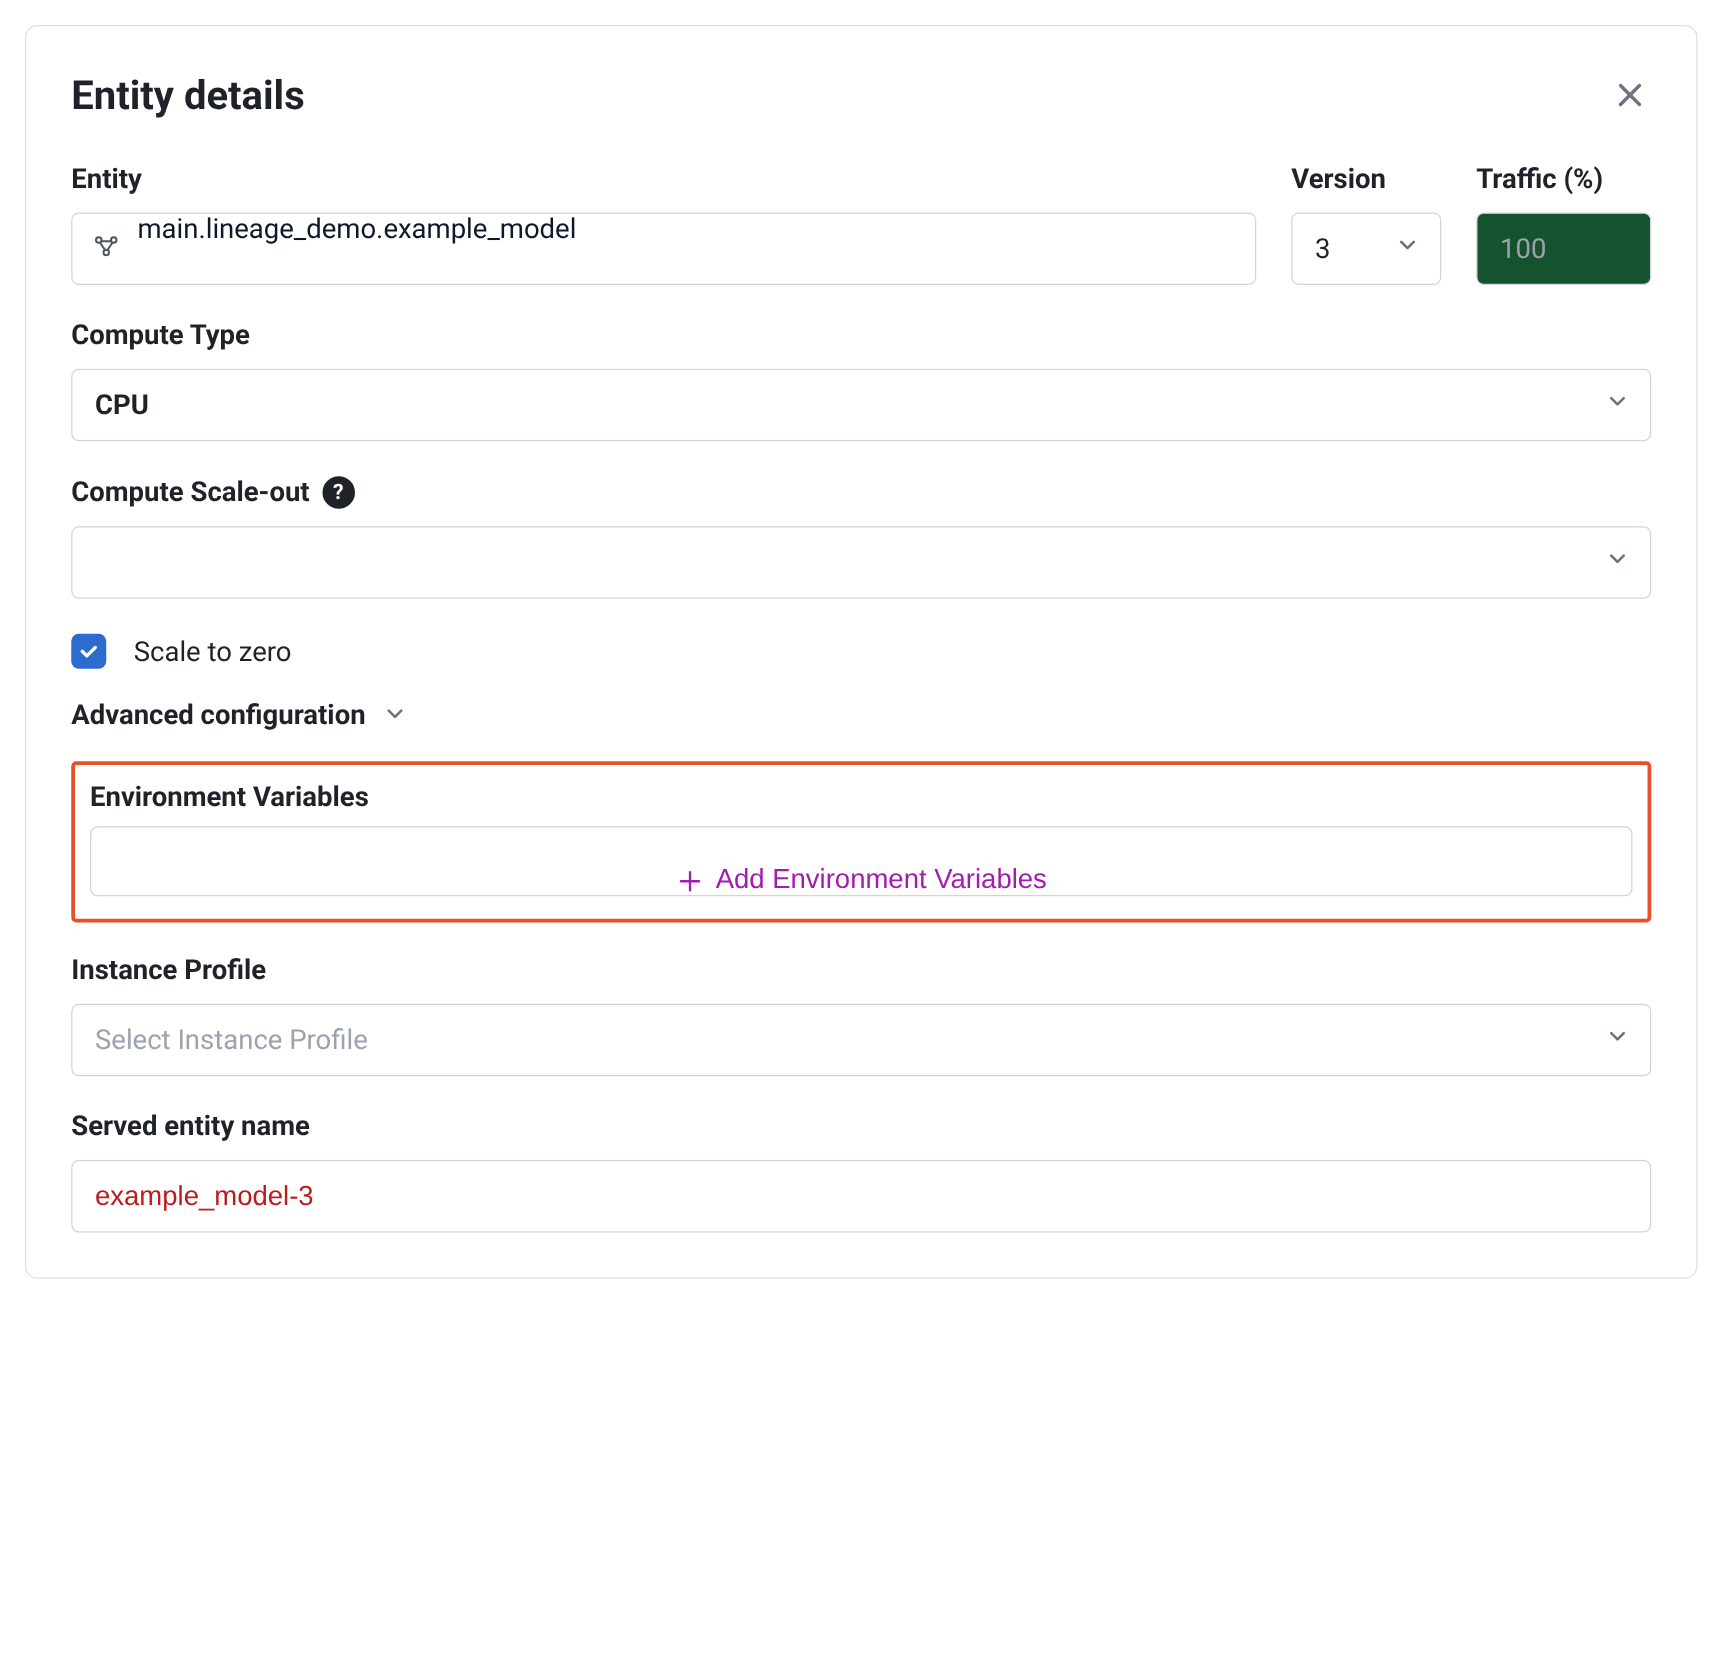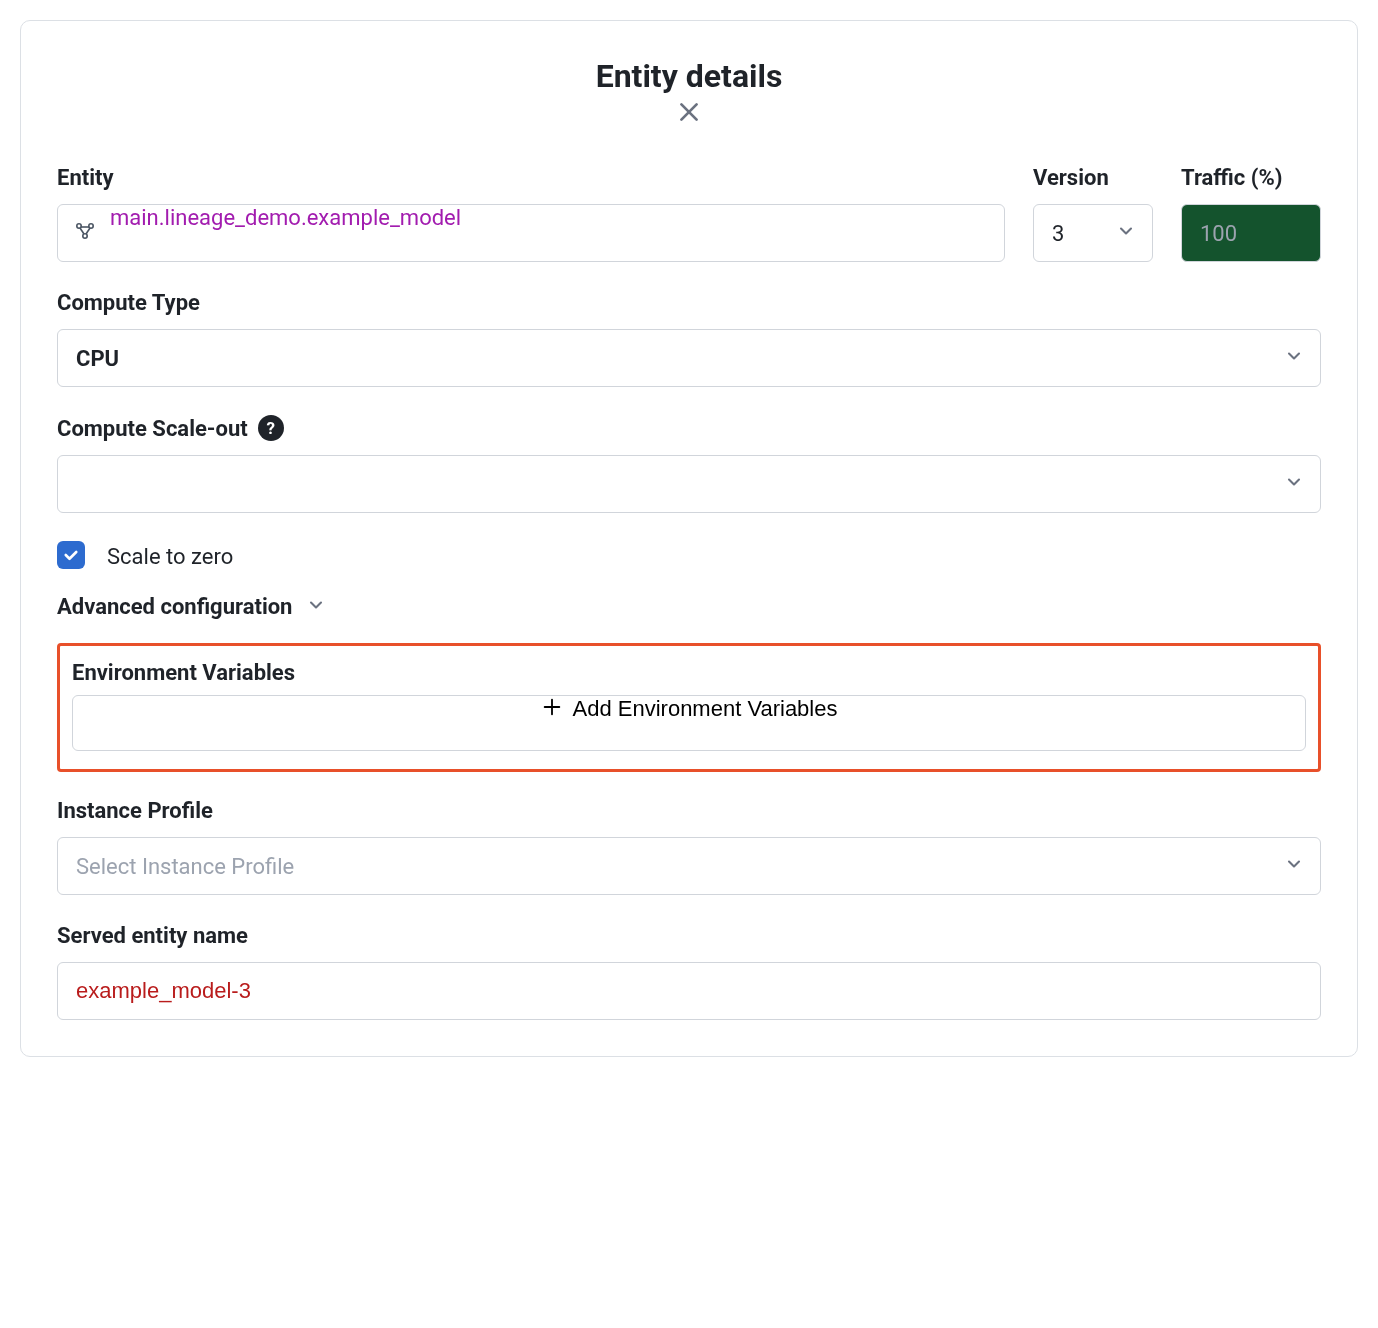--- a/index.html
+++ b/index.html
@@ -17,21 +17,20 @@
       border: 1px solid #dce0e5;
       border-radius: 10px;
       padding: 36px;
       max-width: 1378px;
     }
     .panel-header {
       display: flex;
       justify-content: space-between;
       align-items: center;
       margin-bottom: 36px;
-      flex-direction: column;
     }
     .panel-title {
       font-size: 32px;
       font-weight: 700;
       color: #1f2329;
     }
     .close-btn {
       background: none;
       border: none;
       cursor: pointer;
@@ -86,21 +85,21 @@
       display: flex;
       align-items: center;
     }
     .field {
       width: 100%;
       height: 58px;
       border: 1px solid #d1d5db;
       border-radius: 6px;
       padding: 0 18px;
       font-size: 22px;
-      color: #a21caf;
+      color: #0f172a;
       background: #fff;
     }
     .field.with-icon {
       padding-left: 52px;
     }
     .field.disabled {
       background: #14532d;
       color: #9ca3af;
     }
     .entity-icon {
@@ -199,25 +198,25 @@
     .highlight-box .label {
       margin-bottom: 10px;
     }
     .add-btn {
       width: 100%;
       height: 56px;
       border: 1px solid #d1d5db;
       border-radius: 6px;
       background: #fff;
       display: flex;
-      align-items: flex-start;
+      align-items: flex-end;
       justify-content: center;
       gap: 10px;
       font-size: 22px;
-      color: #000000;
+      color: #a21caf;
       cursor: pointer;
     }
     .add-btn svg {
       width: 22px;
       height: 22px;
     }
     .text-input {
       width: 100%;
       height: 58px;
       border: 1px solid #d1d5db;

